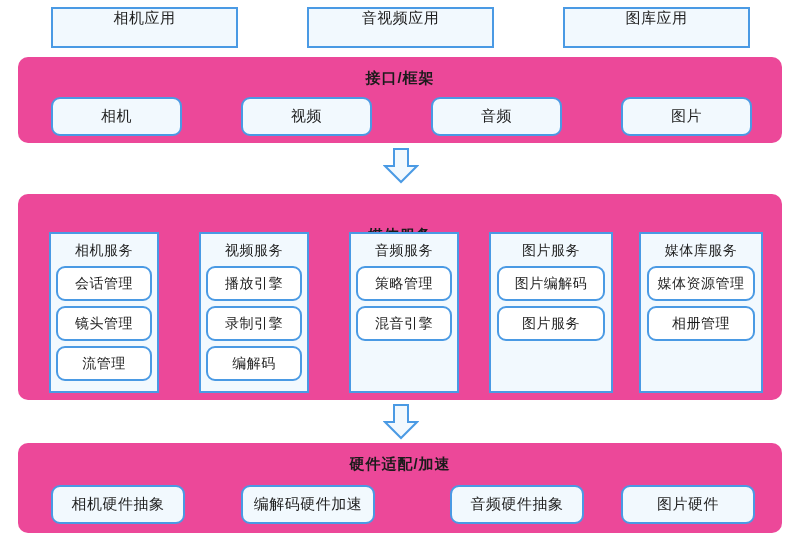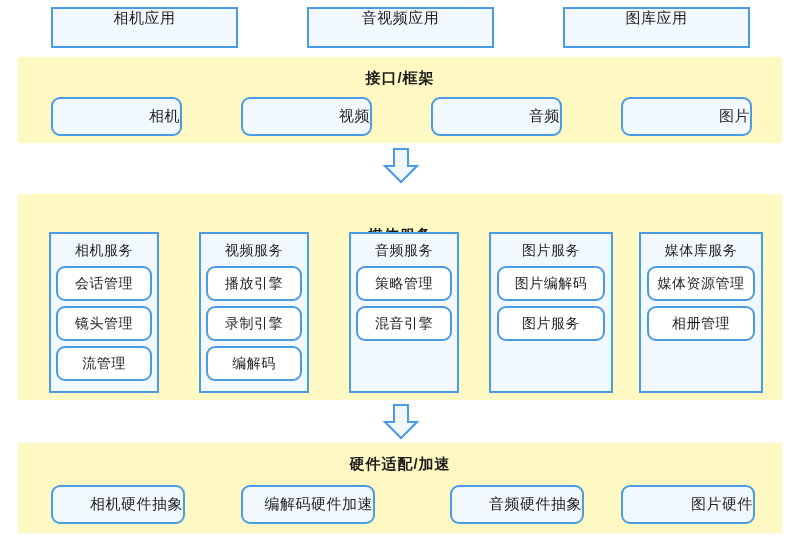--- a/index.html
+++ b/index.html
@@ -35,30 +35,31 @@
     letter-spacing: 0.5px;
   }
   .round-box {
     position: absolute;
     box-sizing: border-box;
     border: 2px solid #4a9ae4;
     background: #f2f9fe;
     border-radius: 9px;
     display: flex;
     align-items: center;
-    justify-content: flex-end;
+    justify-content: center;
     font-size: 15px;
     color: #1f1f1f;
     letter-spacing: 0.5px;
   }
 
   
   .band {
     position: absolute;
-    background: #fef9c3;
+    background: #ec4899;
+    border-radius: 10px;
   }
   .band-title {
     position: absolute;
     width: 100%;
     text-align: center;
     font-size: 15px;
     font-weight: bold;
     color: #1b1b1b;
     letter-spacing: 1px;
   }

